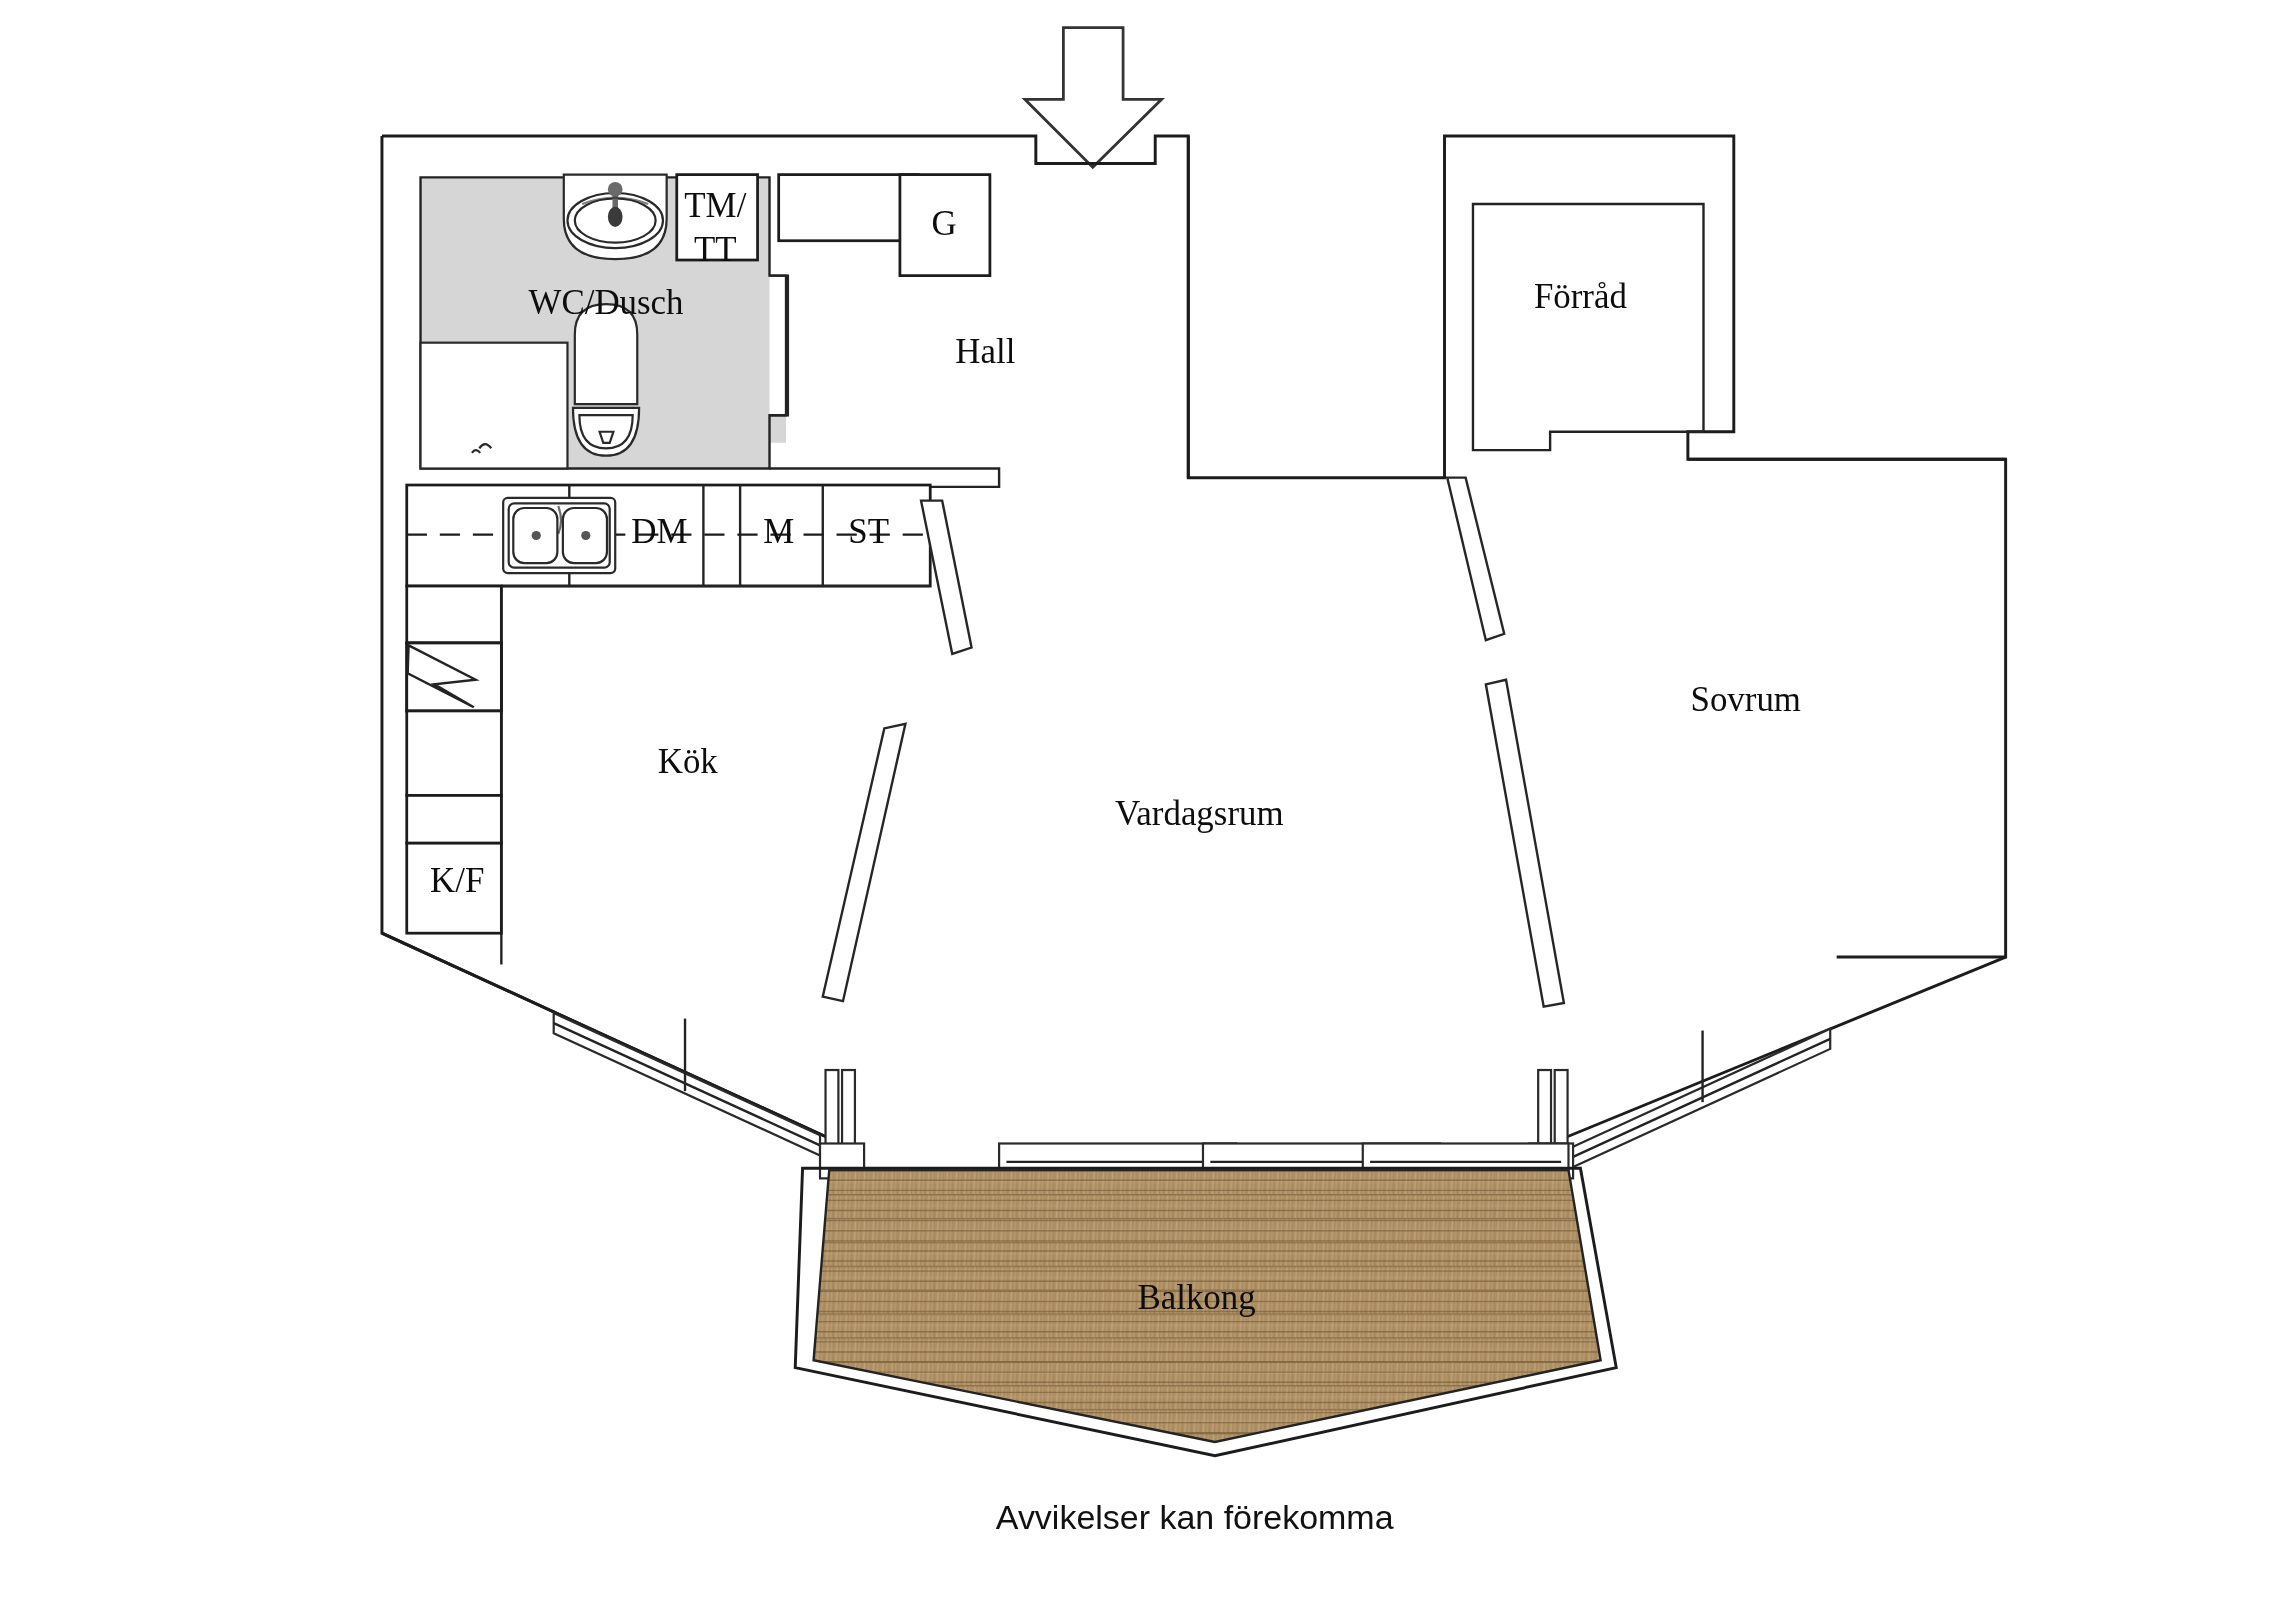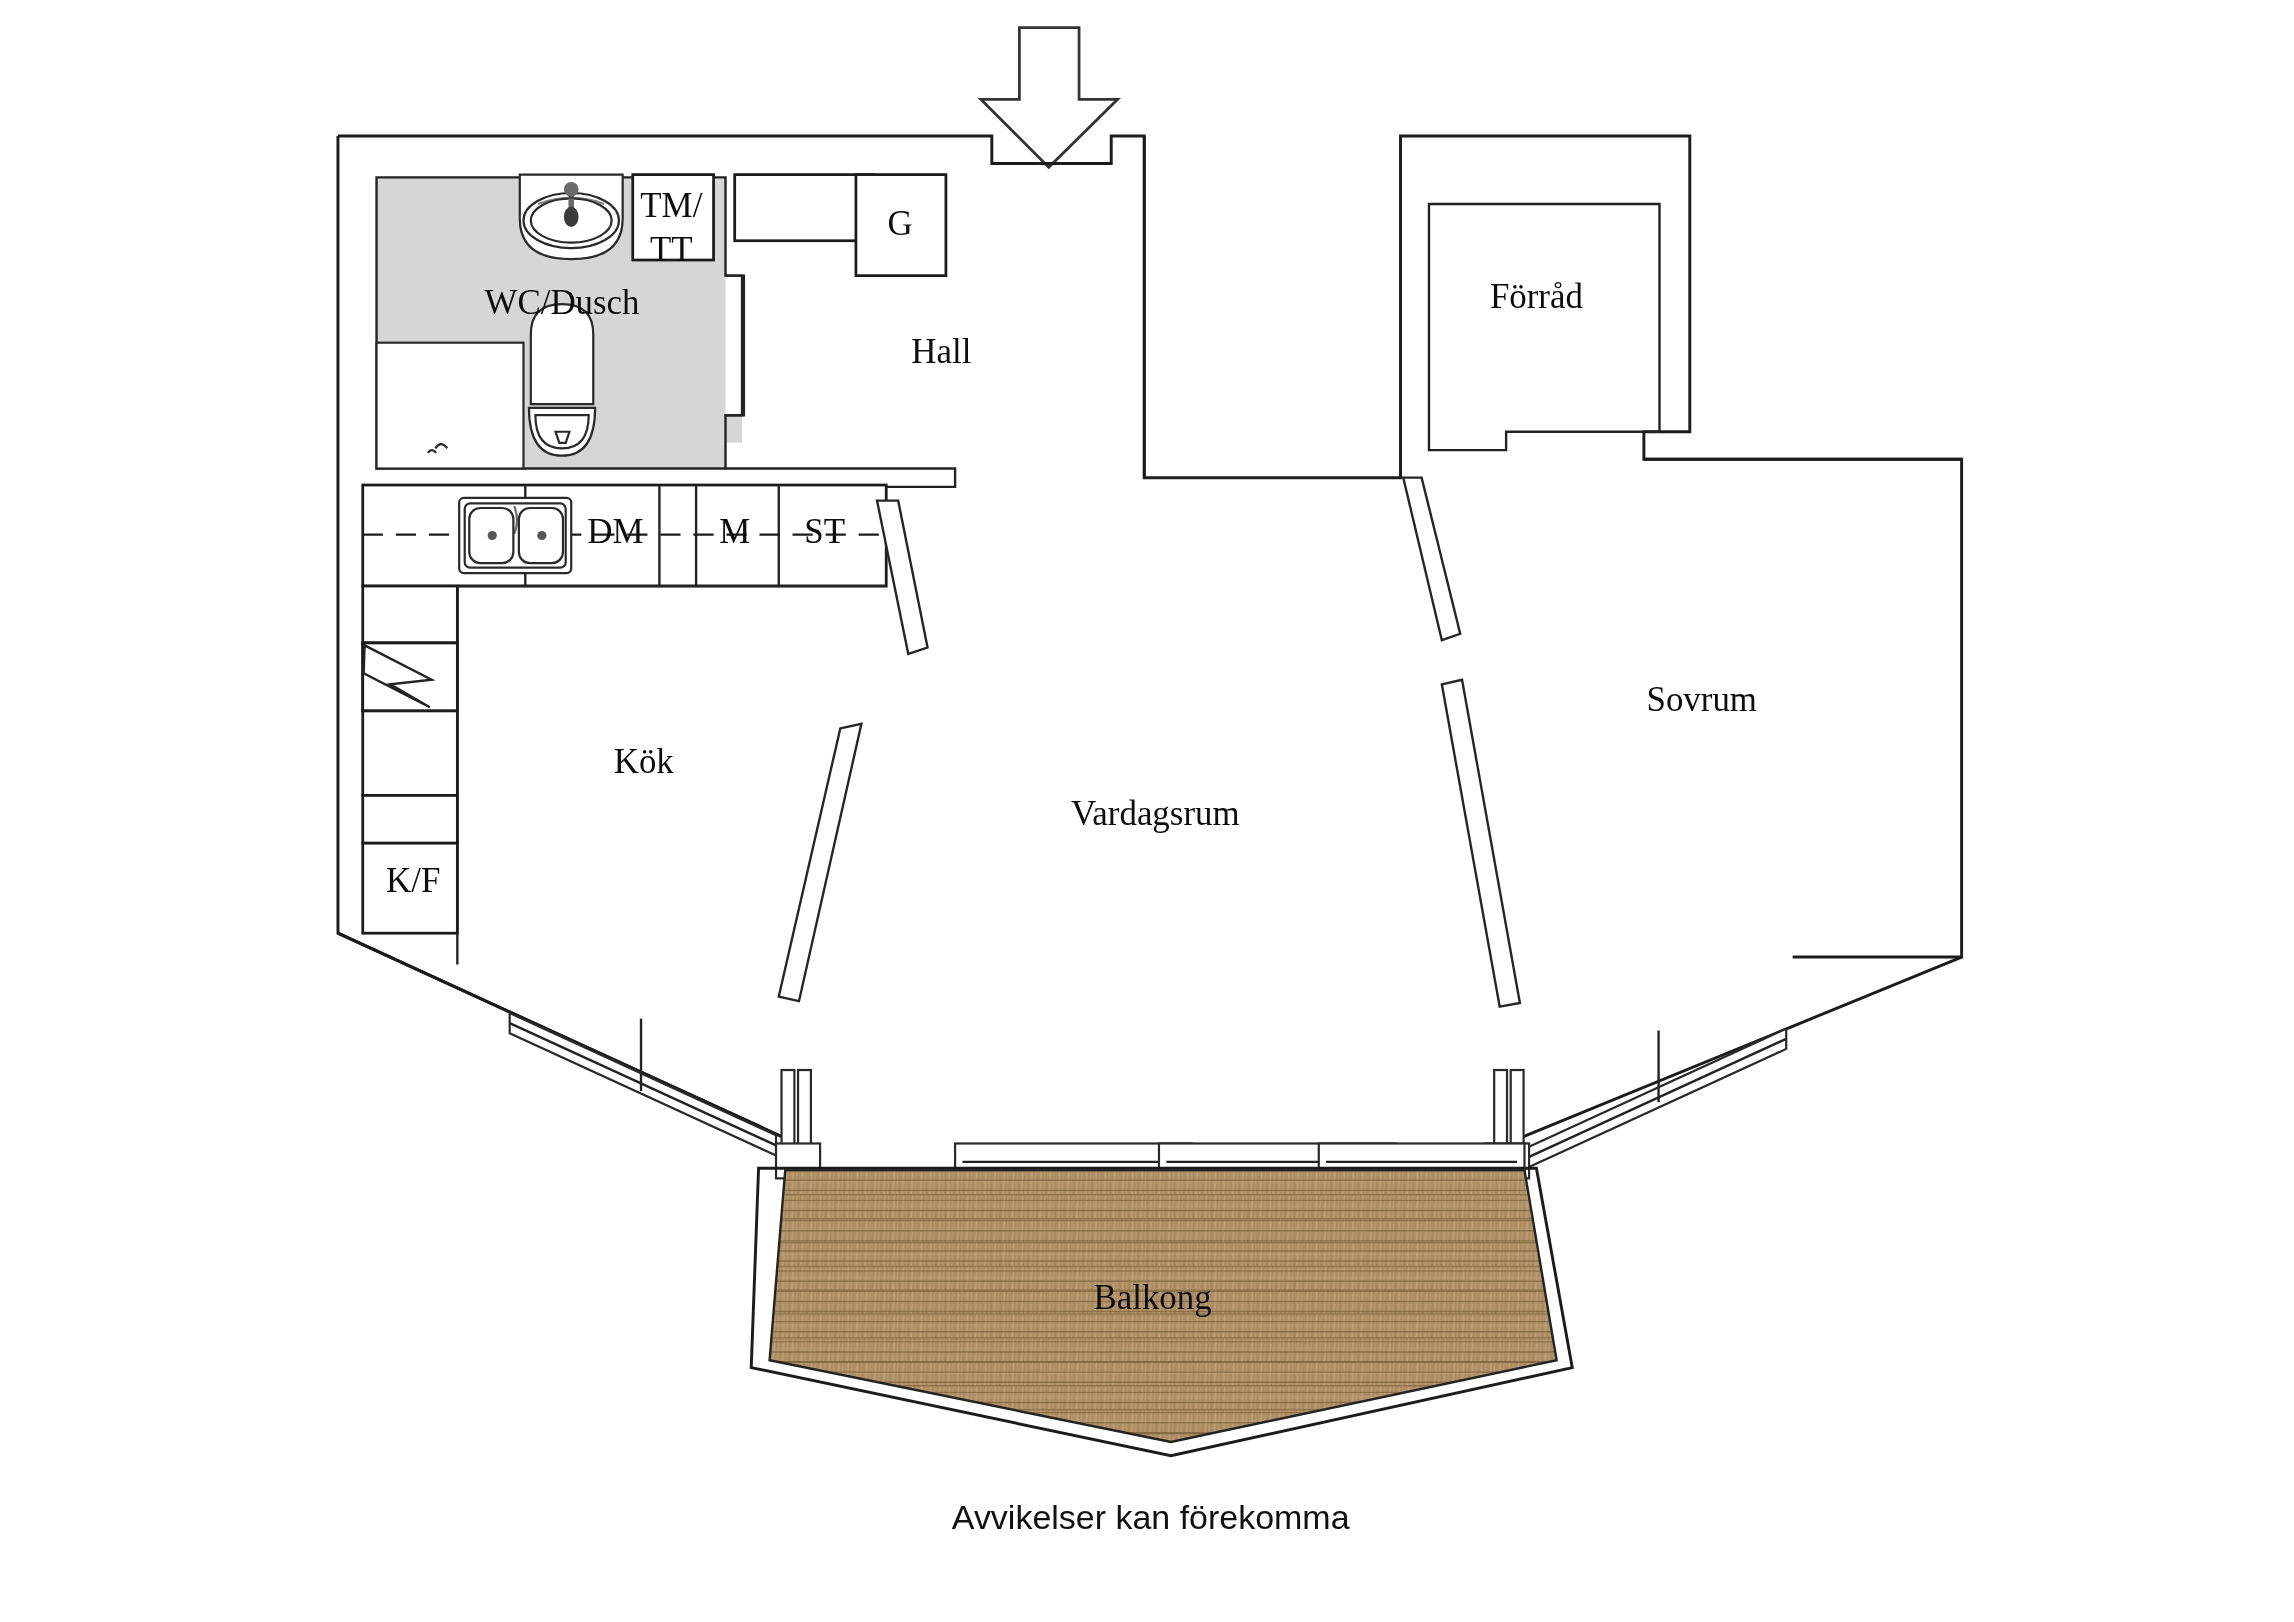--- a/index.html
+++ b/index.html
@@ -1,20 +1,20 @@
 <!DOCTYPE html>
 <html style="font-size:14.7px"><head>
 <meta charset="utf-8">
 <style>
   html,body{margin:0;padding:0;background:#ffffff;}
   body{
     width:2295px;height:1623px;position:relative;overflow:hidden;
     font-family:"Liberation Serif", serif;
   }
-  #plan-root{position:absolute;left:0;top:0;width:2066px;height:1623px;}
+  #plan-root{position:absolute;left:0;top:0;width:2066px;height:1623px;padding-left:44px;}
   svg#floorplan{display:block;width:2295px;height:1623px;}
   .rm-label{
     font-family:"Liberation Serif", serif;
     font-size:38px; fill:#0d0d0d; text-anchor:middle;
     dominant-baseline:middle;
   }
   .caption{
     font-family:"Liberation Sans", sans-serif;
     font-size:37px; fill:#111111; text-anchor:middle;
     dominant-baseline:middle;

